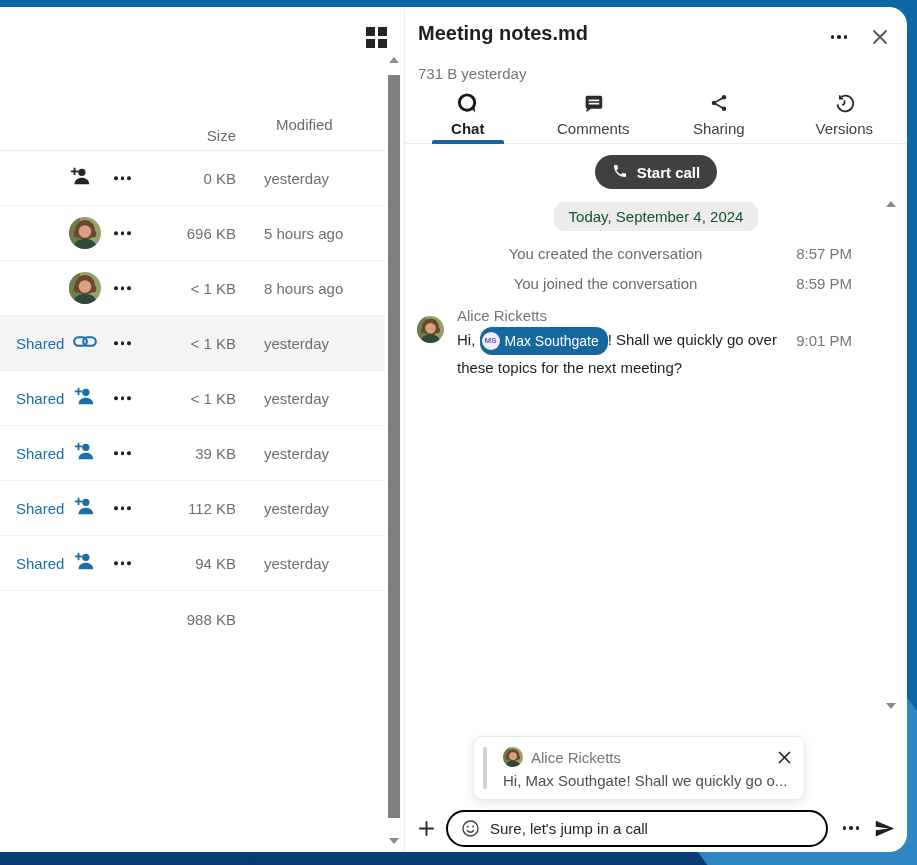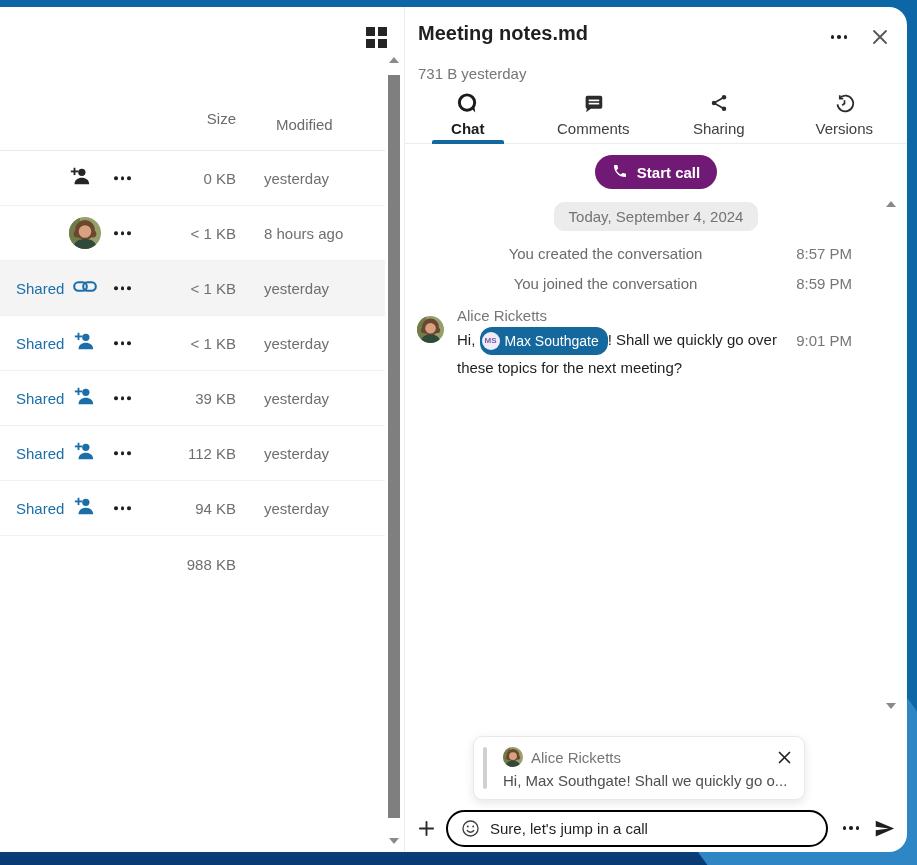--- a/index.html
+++ b/index.html
@@ -21,21 +21,21 @@
   
   .files-pane { width:405px; flex:none; position:relative; border-right:1px solid #ececec; }
   .grid-btn { position:absolute; top:20px; left:366px; width:24px; height:24px;
     background:none; border:0; cursor:pointer; display:grid;
     grid-template-columns:9px 9px; grid-template-rows:9px 9px; gap:3px; }
   .grid-btn i { background:#252525; display:block; }
 
   .list { position:absolute; top:95px; left:0; right:19px; }
   .lheader { height:49px; position:relative; border-bottom:1px solid #e9e9e9;
     color:#6b6b6b; font-size:15px; }
-  .h-size { position:absolute; right:149px; top:8px; }
+  .h-size { position:absolute; right:149px; top:25px; }
   .h-mod  { position:absolute; left:264px; top:14px;margin-left:12px; }
 
   .frow { height:55px; position:relative; border-bottom:1px solid #f1f1f1; }
   .frow.highlight { background:#f4f4f4; }
   .cell-shared { position:absolute; left:16px; top:0; height:100%;
     display:flex; align-items:center; gap:9px; }
   .cell-shared.icononly { left:69px; }
   .shared-link { color:#1b6fa8; font-size:15px; text-decoration:none; cursor:pointer; }
   .ic-blue { color:#1b6fa8; }
   .ic-dark { color:#252525; }
@@ -77,23 +77,23 @@
   .tab { flex:1; background:none; border:0; cursor:pointer; display:flex; flex-direction:column;
     align-items:center; gap:5px; padding-top:3px; position:relative;
     font-family:inherit; font-size:15px; color:#3f3f3f; }
   .tab.active { font-weight:700; color:#1c1c1c; }
   .tab.active::after { content:""; position:absolute; bottom:-1px; left:50%; transform:translateX(-50%);
     width:72px; height:4px; background:#1368a0; border-radius:2px 2px 0 0; }
   .tab .ticon { height:24px; display:flex; align-items:center; }
 
   .chat-wrap { flex:1; position:relative; }
   .startcall { margin:11px auto 0; display:flex; align-items:center; gap:9px;
-    background:#701a75; color:#fff; border:0; cursor:pointer; border-radius:17px;
+    background:#404040; color:#fff; border:0; cursor:pointer; border-radius:17px;
     height:34px; padding:0 17px; font-family:inherit; font-size:15px; font-weight:700; }
-  .datechip { margin:13px auto 0; width:fit-content; background:#ececec; color:#737373;
+  .datechip { margin:13px auto 0; width:fit-content; background:#ececec; color:#14532d;
     font-size:15px; padding:6px 15px; border-radius:10px; }
   .sysrow { display:grid; grid-template-columns:1fr 62px; padding:0 55px 0 16px; margin-top:14px; }
   .sysrow + .sysrow { margin-top:13px; }
   .systext { text-align:center; color:#6b6b6b; font-size:15px; }
   .systime, .msgtime { color:#767676; font-size:15px; text-align:right; }
 
   .msg { margin-top:15px; position:relative; padding:0 55px 0 52px; }
   .msg .avatar { position:absolute; left:12px; top:9px; cursor:pointer; }
   .msg-author { color:#767676; font-size:15px; }
   .msg-grid { display:grid; grid-template-columns:1fr 62px; margin-top:3px; }
@@ -157,20 +157,42 @@
         </div>
         <button class="dots-btn row-dots">
             <i></i>
             <i></i>
             <i></i>
           </button>
         <span class="cell-size">0 KB</span>
         <span class="cell-mod">yesterday</span>
       </div>
 
+      <div class="frow">
+        <div class="cell-shared icononly">
+          <span class="avatar av32">
+            <svg viewBox="0 0 32 32">
+                <rect width="32" height="32" fill="#97a06b"></rect>
+                <rect width="11" height="32" fill="#6f7d49"></rect>
+                <circle cx="16" cy="13" r="10" fill="#6b4730"></circle>
+                <circle cx="8" cy="17" r="3.4" fill="#6b4730"></circle>
+                <circle cx="24" cy="17" r="3.4" fill="#6b4730"></circle>
+                <circle cx="16" cy="14.5" r="6.3" fill="#d8a181"></circle>
+                <path d="M4 32c1-8 6-10 12-10s11 2 12 10z" fill="#31493a"></path>
+              </svg>
+          </span>
+        </div>
+        <button class="dots-btn row-dots">
+            <i></i>
+            <i></i>
+            <i></i>
+          </button>
+        <span class="cell-size">696 KB</span>
+        <span class="cell-mod">5 hours ago</span>
+      </div>
 
       <div class="frow">
         <div class="cell-shared icononly">
           <span class="avatar av32">
             <svg viewBox="0 0 32 32">
                 <rect width="32" height="32" fill="#97a06b"></rect>
                 <rect width="11" height="32" fill="#6f7d49"></rect>
                 <circle cx="16" cy="13" r="10" fill="#6b4730"></circle>
                 <circle cx="8" cy="17" r="3.4" fill="#6b4730"></circle>
                 <circle cx="24" cy="17" r="3.4" fill="#6b4730"></circle>

